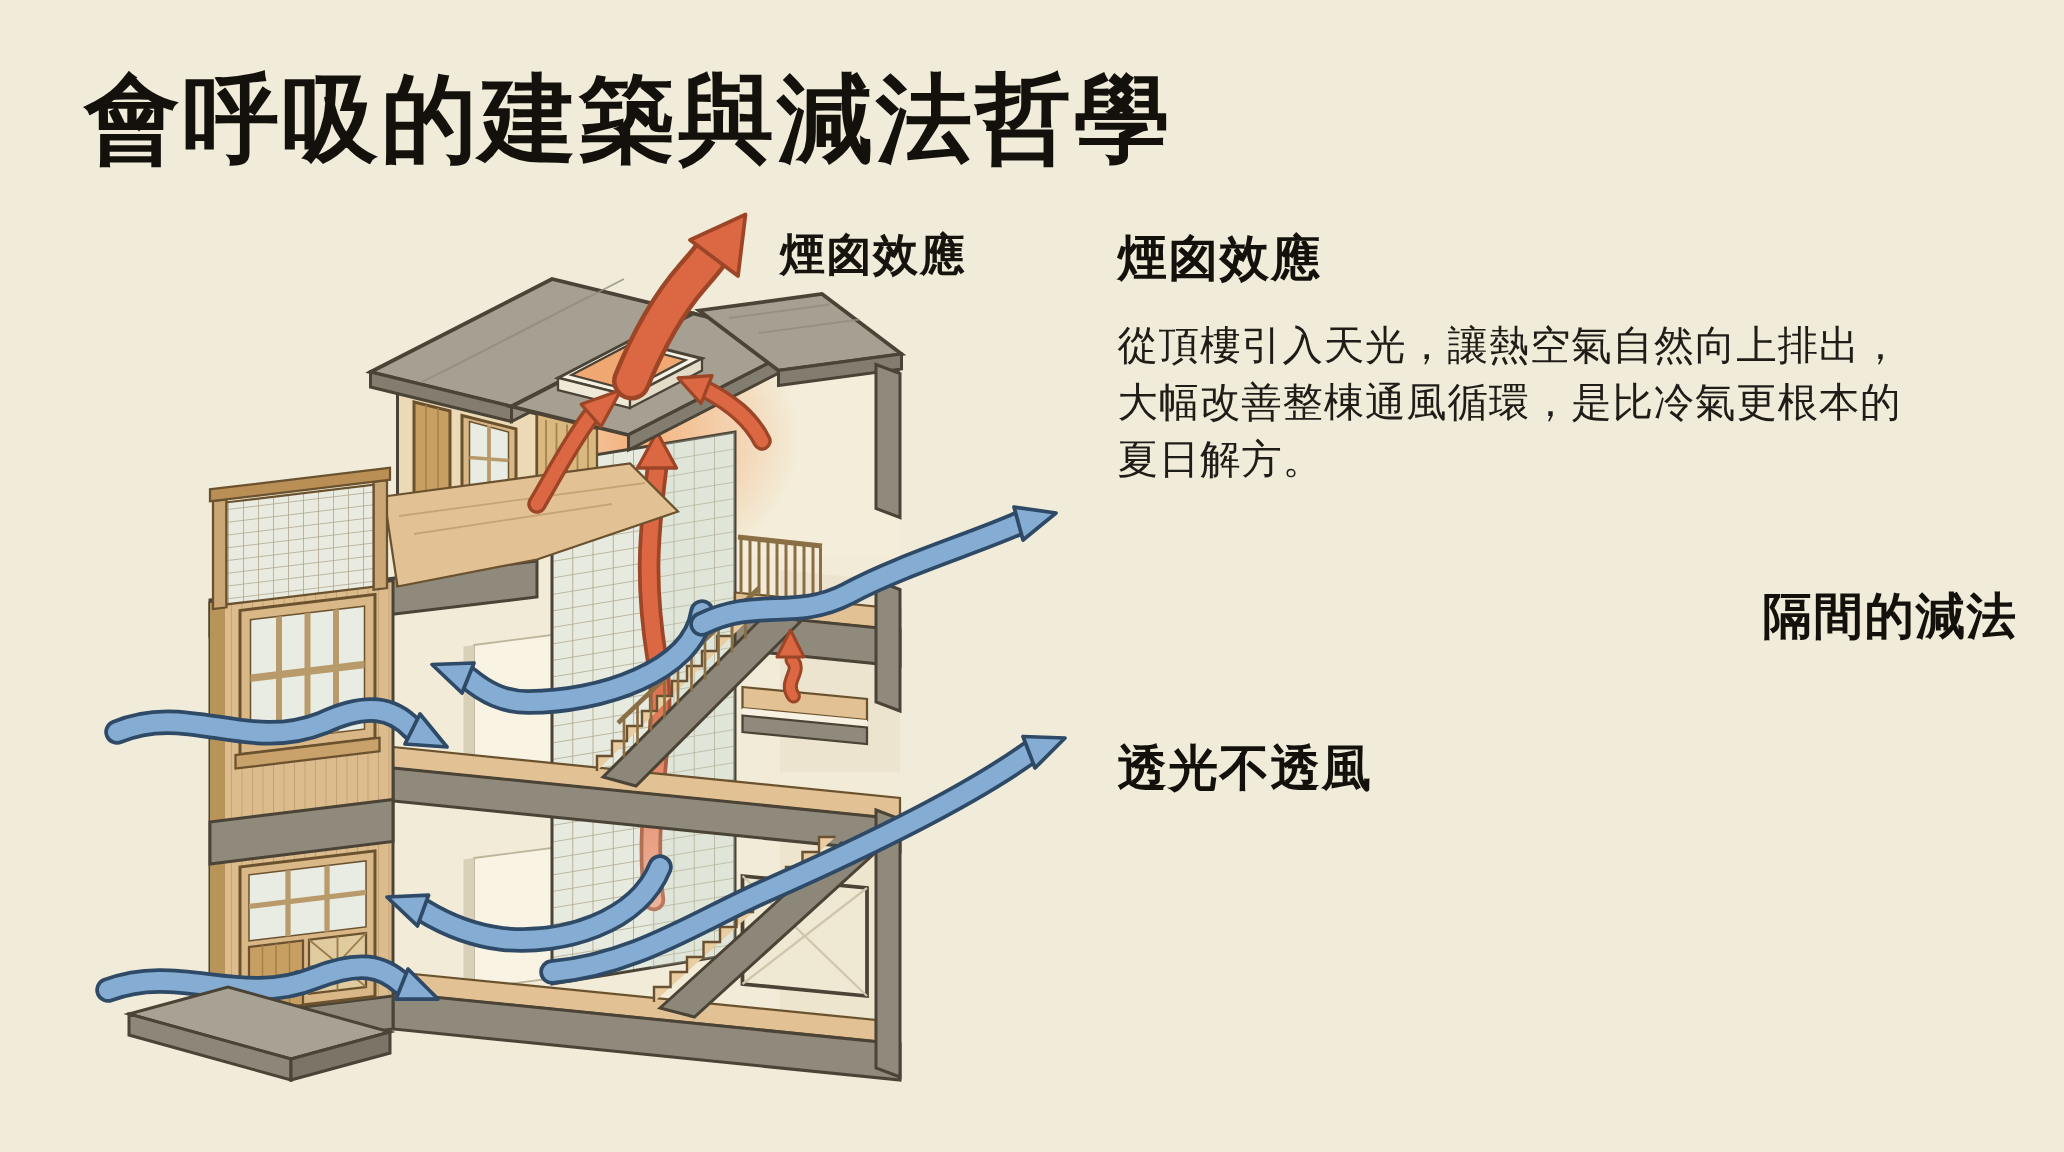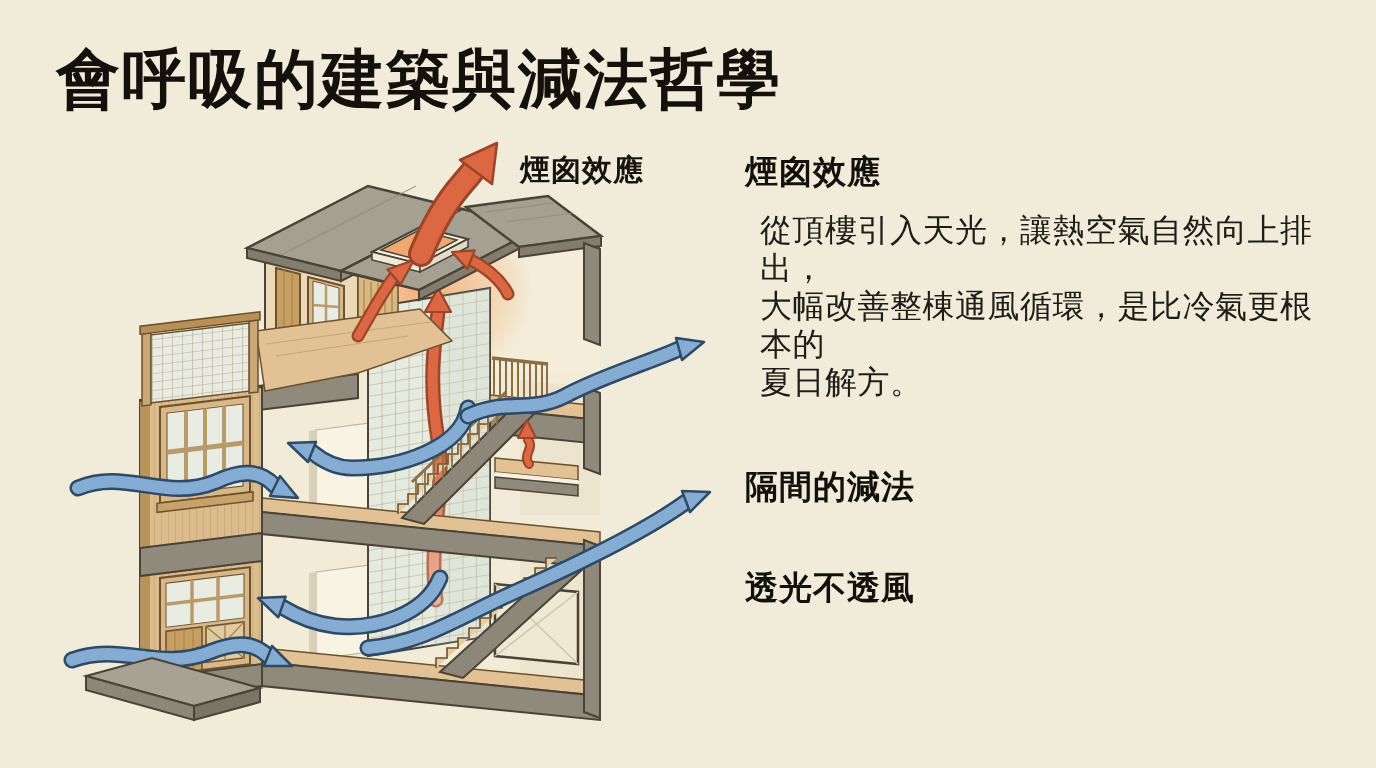--- a/index.html
+++ b/index.html
@@ -10,23 +10,23 @@
     color:#1b1815;
   }
   .title{
     position:absolute;left:56px;top:36px;margin:0;
     font-size:64px;font-weight:900;letter-spacing:2px;color:#14110d;
   }
   .illustration{position:absolute;left:0;top:0;width:745px;height:768px;}
   .panel{position:absolute;left:745px;top:150px;width:600px;}
   .panel section{margin:0 0 0 0;}
   .panel section.s1{margin-bottom:64px;}
-  .panel section.s2{margin-bottom:56px;}
+  .panel section.s2{margin-bottom:56px;text-align:right;}
   .panel h2{margin:0 0 16px 0;font-size:33px;font-weight:800;color:#14110d;letter-spacing:1px;}
-  .panel p{margin:15px;font-size:32px;line-height:38px;letter-spacing:.5px;white-space:pre-line;color:#201c17;}
+  .panel p{margin:0;font-size:27px;line-height:38px;letter-spacing:.5px;white-space:pre-line;color:#201c17;}
   .svg-label{font-family:"Liberation Sans","DejaVu Sans",sans-serif;font-size:30px;font-weight:800;fill:#17140f;letter-spacing:1px;}
 </style>
 </head>
 <body>
 
 <h1 class="title">會呼吸的建築與減法哲學</h1>
 
 <svg class="illustration" viewBox="0 0 745 768">
   <defs>
     <pattern id="pGlass" width="13.5" height="11" patternUnits="userSpaceOnUse">

